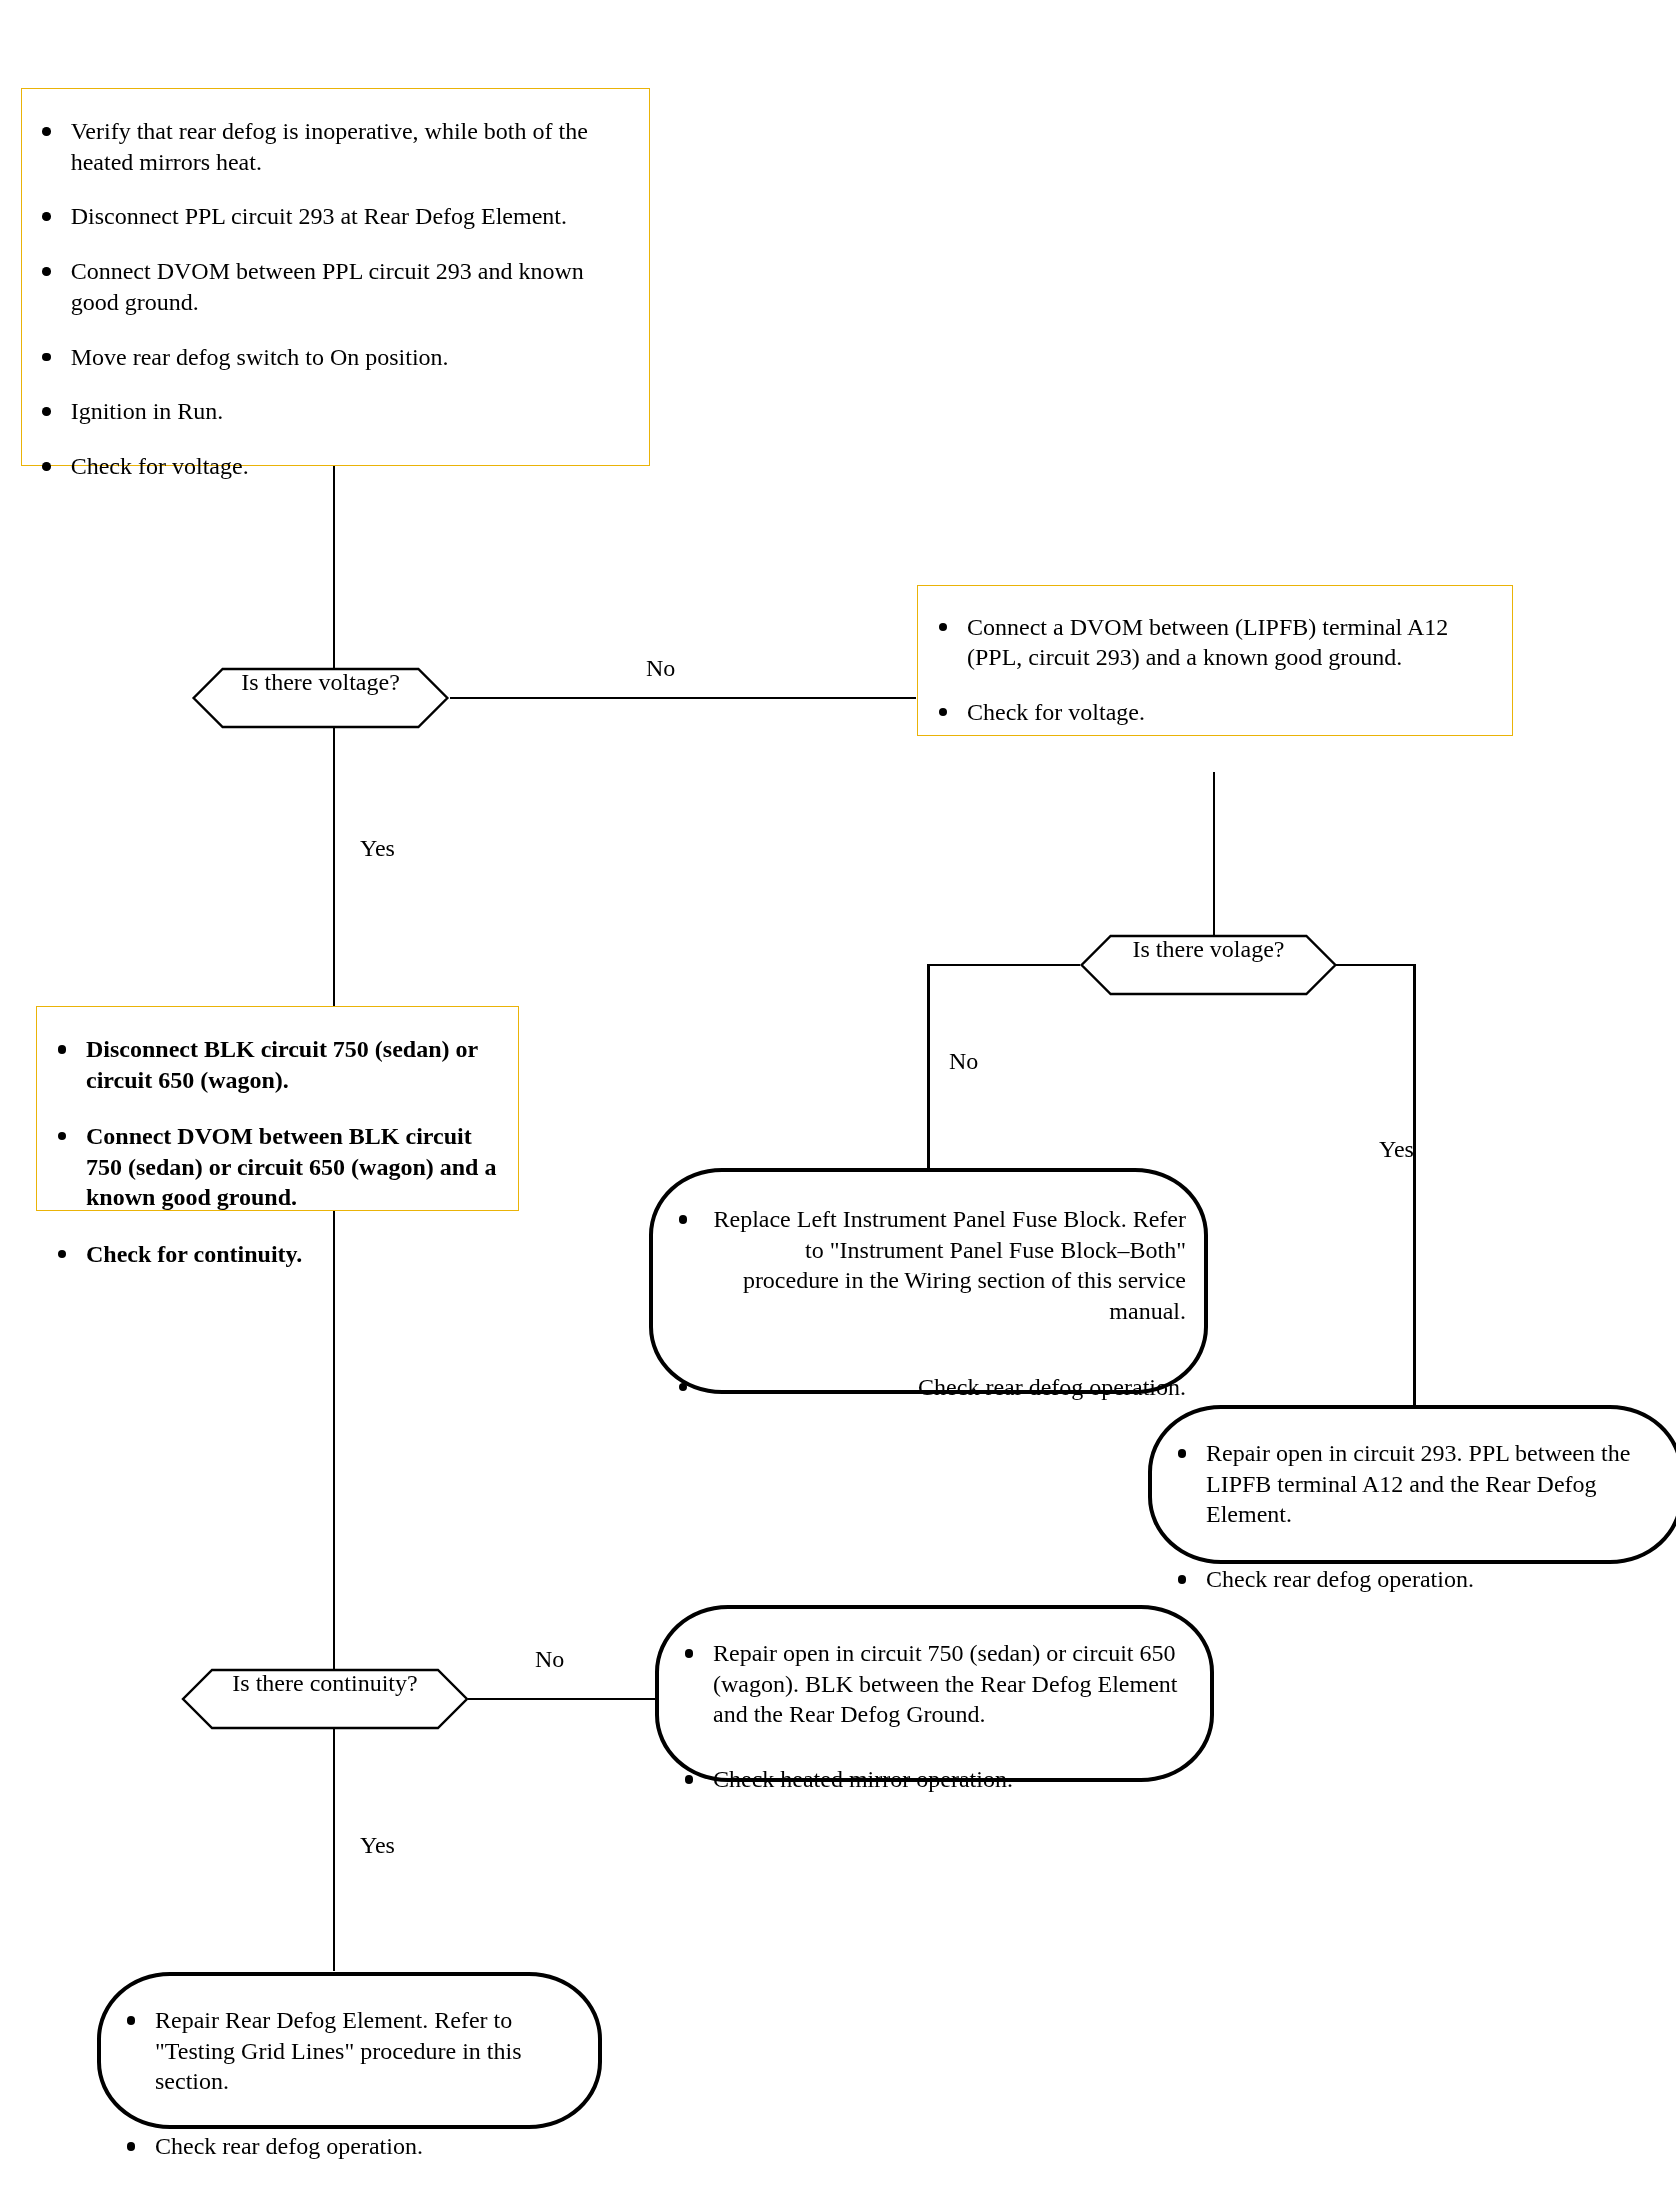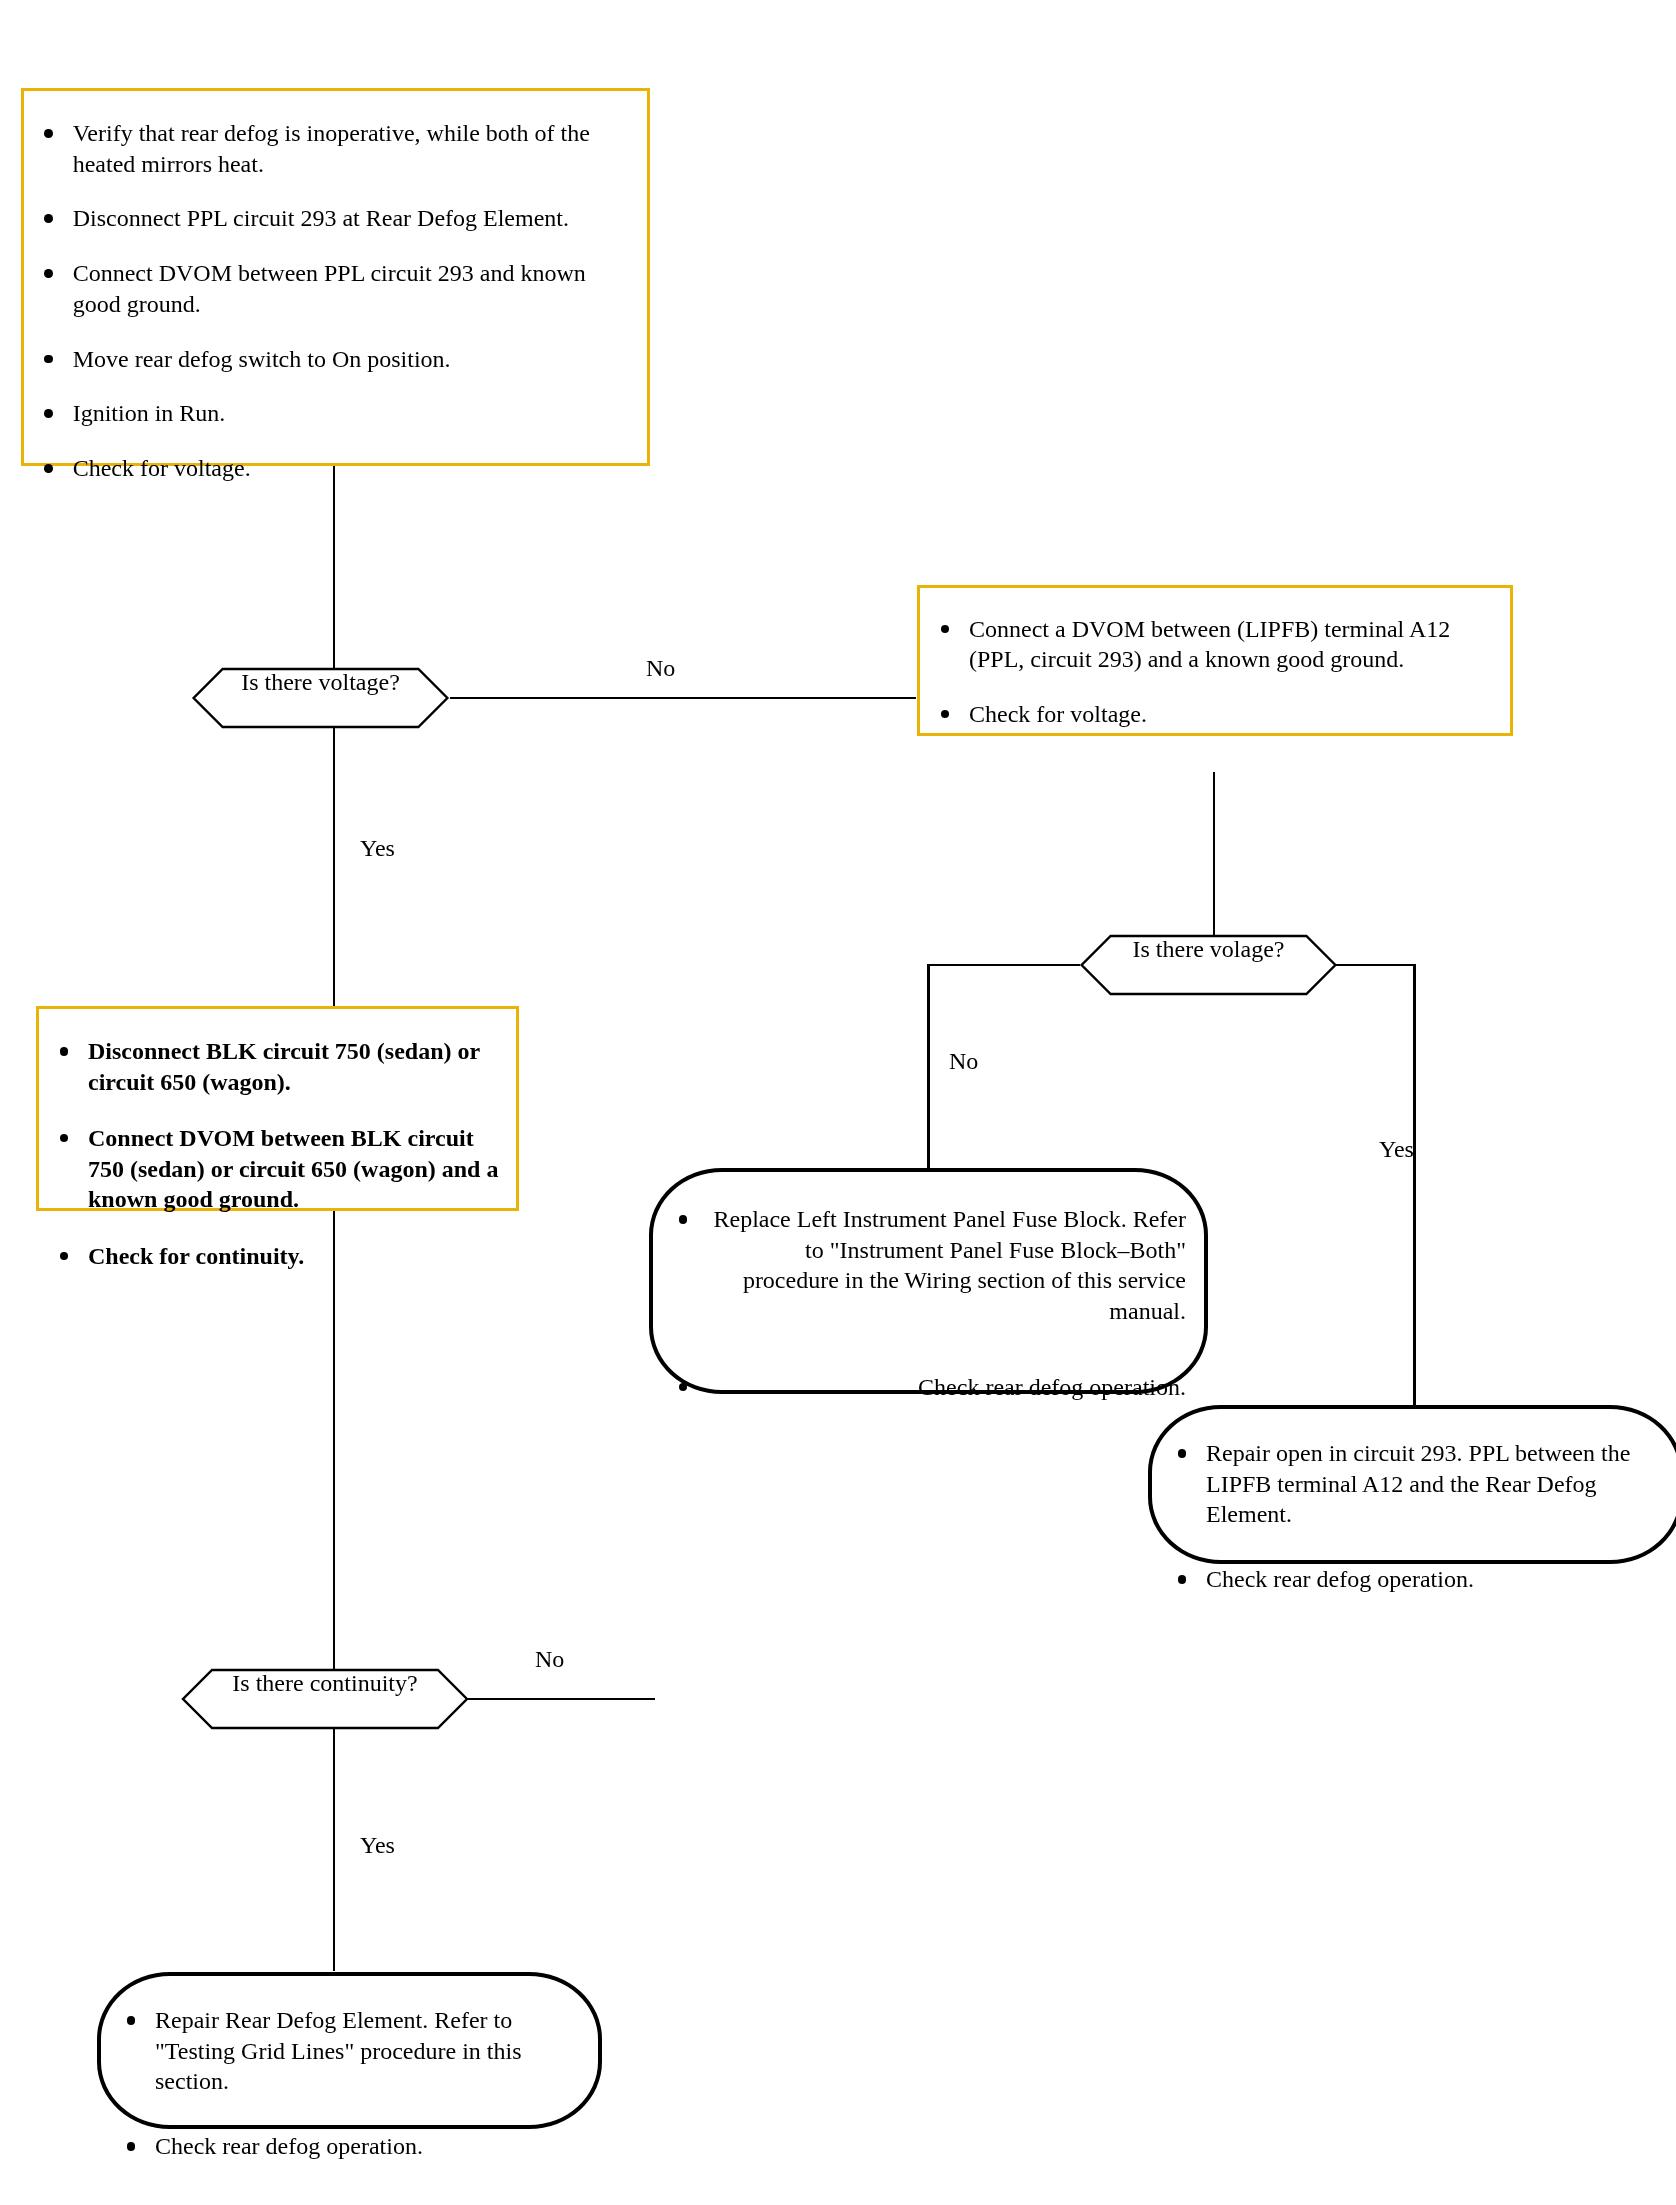--- a/index.html
+++ b/index.html
@@ -28,21 +28,21 @@
     pointer-events: none;
   }
 
   
   .node {
     position: absolute;
     box-sizing: border-box;
     background: #ffffff;
   }
   .rect-node {
-    border: 3px solid #eab308;
+    border: 1px solid #eab308;
   }
   .round-node {
     border: 4.9px solid #000000;
     border-radius: 73px / 67px;
   }
   .hex-node {
     display: flex;
     align-items: flex-start;
     justify-content: center;
     background: transparent;
@@ -239,20 +239,26 @@
     </ul>
   </div>
 
   <div class="node hex-node" id="hex-continuity">
     <svg width="286" height="58" viewBox="0 0 470 96">
       <polygon points="48,0 422,0 470,48 422,96 48,96 0,48" fill="#ffffff" stroke="#000000" stroke-width="4"></polygon>
     </svg>
     <span class="hex-label">Is there continuity?</span>
   </div>
 
+  <div class="node round-node" id="box-repair-750">
+    <ul class="bullets">
+      <li>Repair open in circuit 750 (sedan) or circuit 650 (wagon). BLK between the Rear Defog Element and the Rear Defog Ground.</li>
+      <li>Check heated mirror operation.</li>
+    </ul>
+  </div>
 
   <div class="node round-node" id="box-repair-element">
     <ul class="bullets">
       <li>Repair Rear Defog Element. Refer to "Testing Grid Lines" procedure in this section.</li>
       <li>Check rear defog operation.</li>
     </ul>
   </div>
 
   <span class="edge-label" id="label-no-voltage">No</span>
   <span class="edge-label" id="label-yes-voltage">Yes</span>

